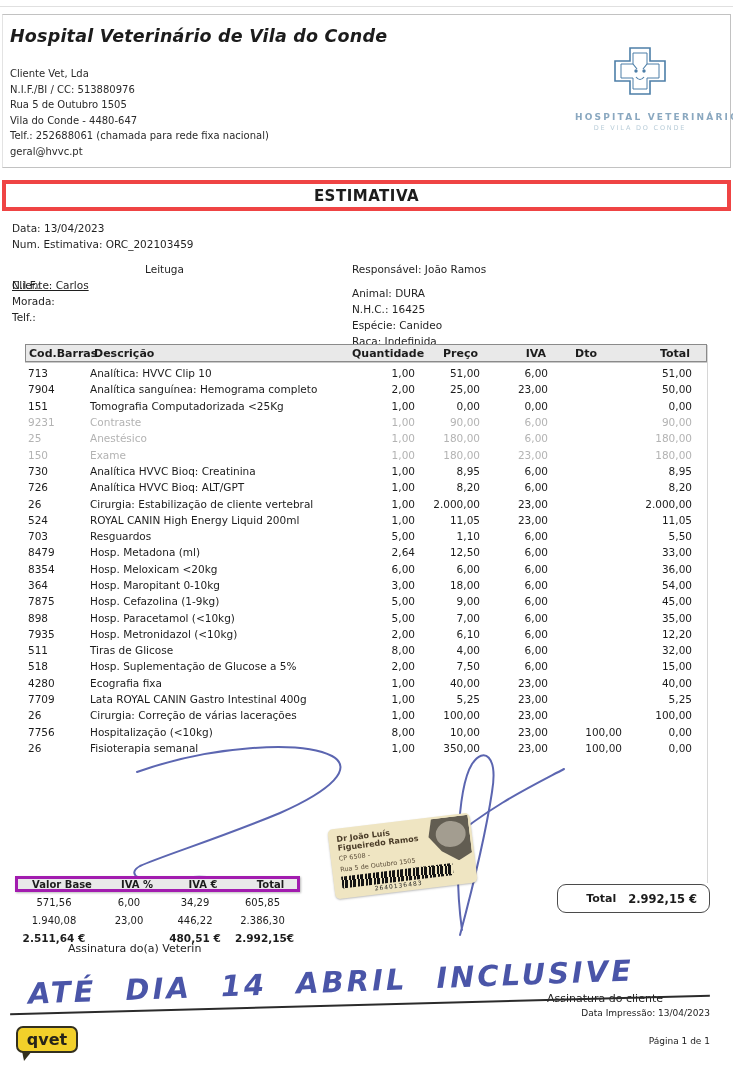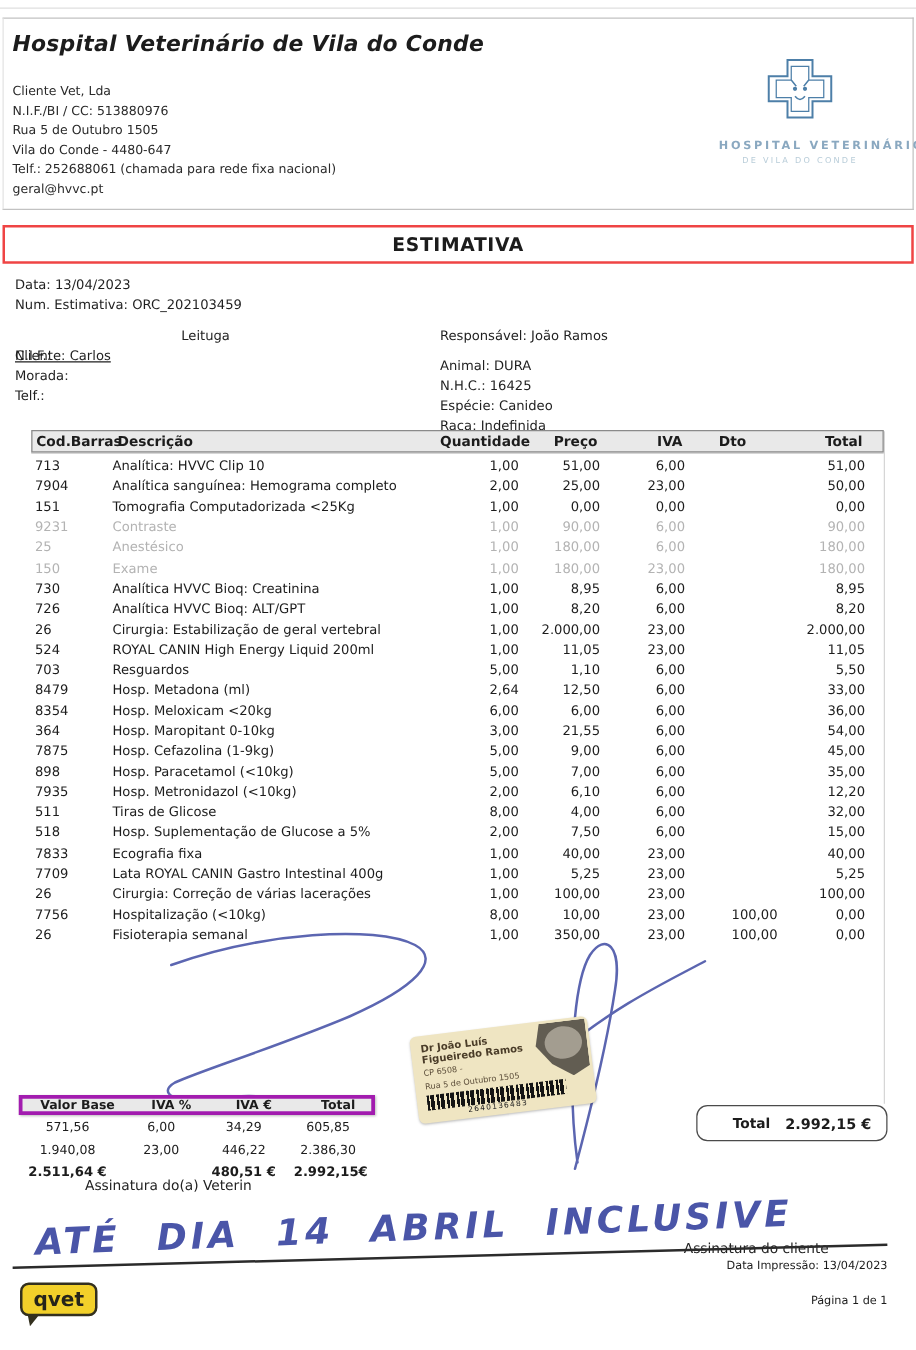--- a/index.html
+++ b/index.html
@@ -17,21 +17,21 @@
   .header-box { left:2px; top:14px; width:729px; height:154px; border:1px solid #c2c2c2; border-left-color:#e3e3e3; background:#fff; }
   .page-title { left:10px; top:26px; font-size:17.5px; font-weight:bold; letter-spacing:.2px;font-style:italic; }
   .company { left:10px; top:66px; font-size:10px; line-height:15.5px; color:#2a2a2a; }
 
   .logo-wrap { left:575px; top:44px; width:130px; text-align:center; }
   .logo-cross { display:block; margin:0 auto; }
   .logo-line1 { margin-top:10px; font-size:9px; letter-spacing:2.2px; color:#8aa8c0; font-weight:bold; white-space:nowrap; }
   .logo-line2 { margin-top:2px; font-size:6.5px; letter-spacing:1.8px; color:#b9cdd9; white-space:nowrap; }
 
   
-  .doc-title-box { left:2px; top:180px; width:729px; height:31px; border:2px solid #ef4444; display:flex; align-items:center; justify-content:center; background:#fff; }
+  .doc-title-box { left:2px; top:180px; width:729px; height:31px; border:4px solid #ef4444; display:flex; align-items:center; justify-content:center; background:#fff; }
   .doc-title { font-size:15px; font-weight:bold; letter-spacing:.5px; }
 
   
   .meta { font-size:10.5px; line-height:15px; color:#1f1f1f; }
   .m-date { left:12px; top:221px; }
   .m-num { left:12px; top:237px; }
   .m-cliente { left:12px; top:278px;text-decoration:underline; }
   .m-lastname { left:145px; top:262px; }
   .m-nif { left:12px; top:278px; }
   .m-morada { left:12px; top:294px; }
@@ -219,21 +219,21 @@
       <div class="icell l pad-code">726</div>
       <div class="icell l">Analítica HVVC Bioq: ALT/GPT</div>
       <div class="icell r">1,00</div>
       <div class="icell r">8,20</div>
       <div class="icell r">6,00</div>
       <div class="icell r"></div>
       <div class="icell r">8,20</div>
     </div>
     <div class="irow">
       <div class="icell l pad-code">26</div>
-      <div class="icell l">Cirurgia: Estabilização de geral vertebral</div>
+      <div class="icell l">Cirurgia: Estabilização de cliente vertebral</div>
       <div class="icell r">1,00</div>
       <div class="icell r">2.000,00</div>
       <div class="icell r">23,00</div>
       <div class="icell r"></div>
       <div class="icell r">2.000,00</div>
     </div>
     <div class="irow">
       <div class="icell l pad-code">524</div>
       <div class="icell l">ROYAL CANIN High Energy Liquid 200ml</div>
       <div class="icell r">1,00</div>
@@ -266,21 +266,21 @@
       <div class="icell r">6,00</div>
       <div class="icell r">6,00</div>
       <div class="icell r">6,00</div>
       <div class="icell r"></div>
       <div class="icell r">36,00</div>
     </div>
     <div class="irow">
       <div class="icell l pad-code">364</div>
       <div class="icell l">Hosp. Maropitant 0-10kg</div>
       <div class="icell r">3,00</div>
-      <div class="icell r">21,55</div>
+      <div class="icell r">18,00</div>
       <div class="icell r">6,00</div>
       <div class="icell r"></div>
       <div class="icell r">54,00</div>
     </div>
     <div class="irow">
       <div class="icell l pad-code">7875</div>
       <div class="icell l">Hosp. Cefazolina (1-9kg)</div>
       <div class="icell r">5,00</div>
       <div class="icell r">9,00</div>
       <div class="icell r">6,00</div>
@@ -317,21 +317,21 @@
     <div class="irow">
       <div class="icell l pad-code">518</div>
       <div class="icell l">Hosp. Suplementação de Glucose a 5%</div>
       <div class="icell r">2,00</div>
       <div class="icell r">7,50</div>
       <div class="icell r">6,00</div>
       <div class="icell r"></div>
       <div class="icell r">15,00</div>
     </div>
     <div class="irow">
-      <div class="icell l pad-code">7833</div>
+      <div class="icell l pad-code">4280</div>
       <div class="icell l">Ecografia fixa</div>
       <div class="icell r">1,00</div>
       <div class="icell r">40,00</div>
       <div class="icell r">23,00</div>
       <div class="icell r"></div>
       <div class="icell r">40,00</div>
     </div>
     <div class="irow">
       <div class="icell l pad-code">7709</div>
       <div class="icell l">Lata ROYAL CANIN Gastro Intestinal 400g</div>

